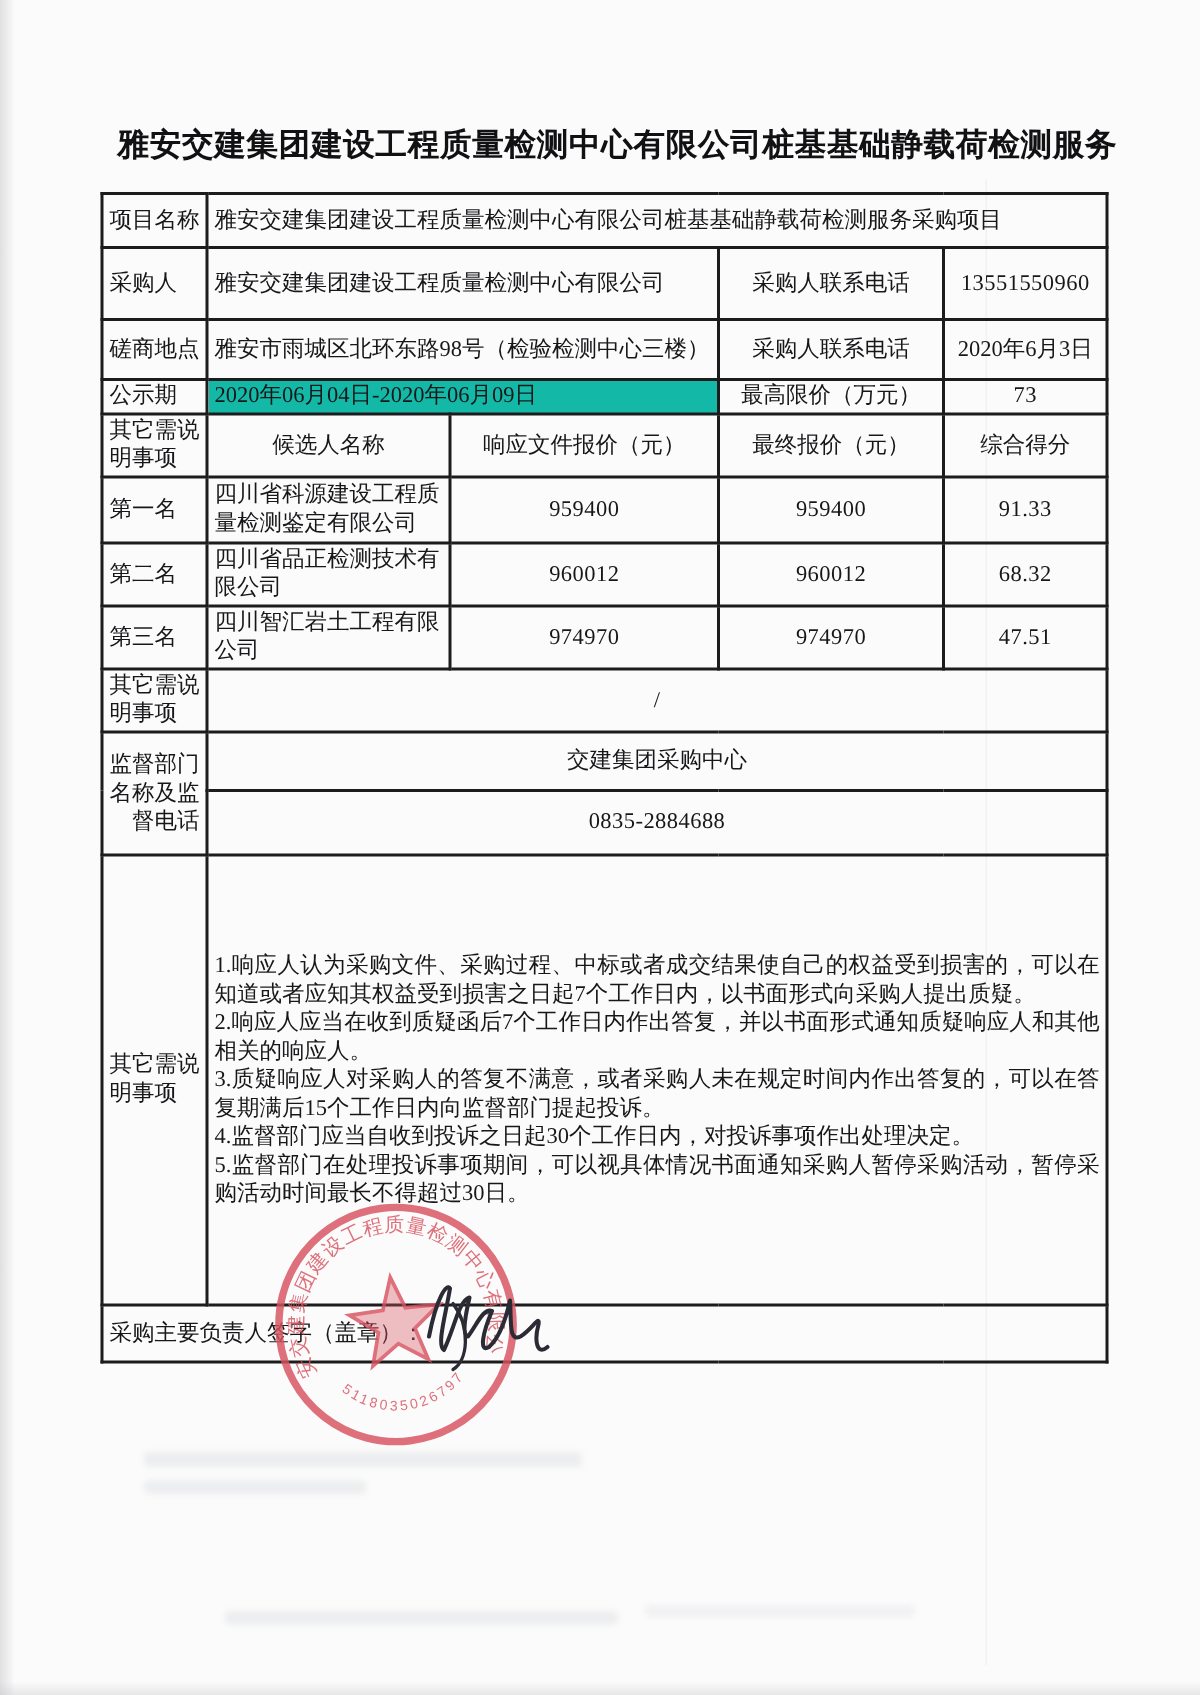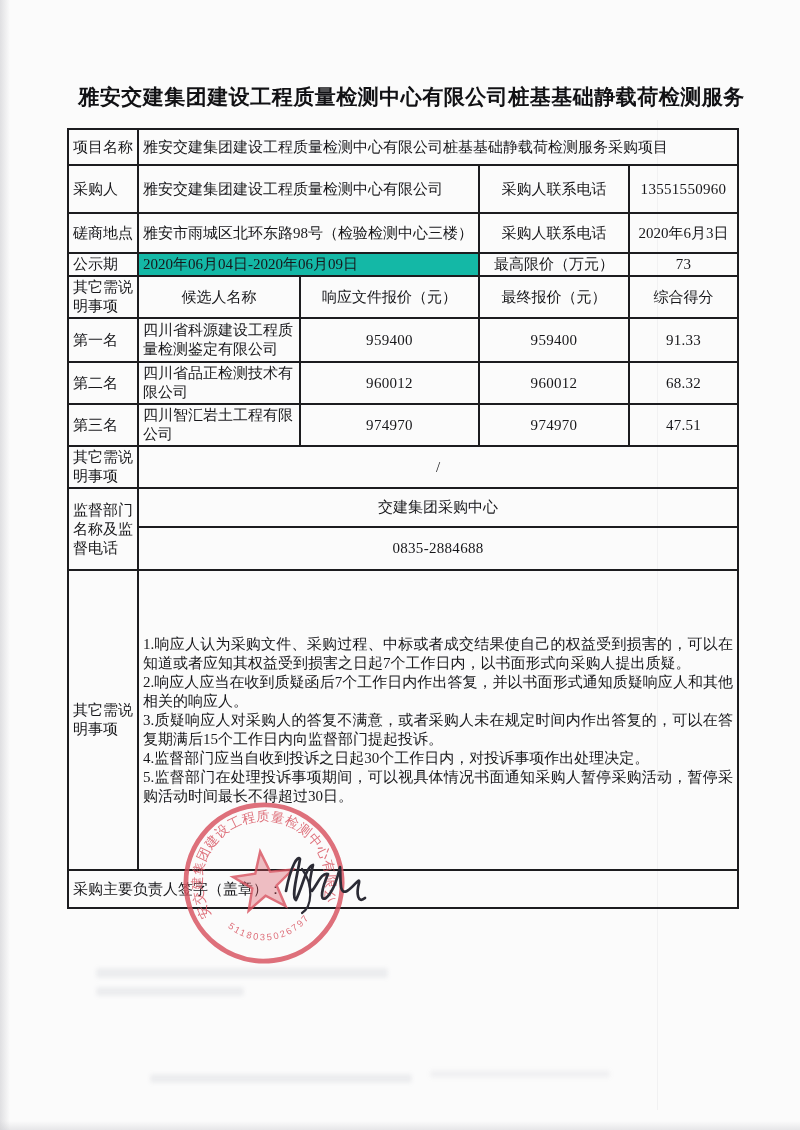--- a/index.html
+++ b/index.html
@@ -48,21 +48,21 @@
     overflow:hidden;
   }
   td.lab{padding-left:5px;}
   td.cen{text-align:center;}
   td.name{font-size:14px;padding-left:5px;line-height:20px;}
   td.num{text-align:center;letter-spacing:.3px;}
   td.hl-cell{background:#14b8a6;}
   td.obj-label{text-align:left;padding-left:5px;}
   td.obj-body{padding:6px 7px 6px 8px;line-height:24.5px;text-align:justify;}
   td.obj-body .obj-item{margin:0;}
-  td.sup-lab{text-align:left;padding:1px 3px;margin-left:41px;}
+  td.sup-lab{text-align:right;padding:1px 3px;margin-left:41px;}
   td.sign-row{padding-left:8px;font-size:15px;margin-left:42px;}
   tr.r1 td{height:32px;}
   tr.r2 td{height:44px;}
   tr.r3 td{height:36px;}
   tr.r4 td{height:17px;}
   tr.r5 td{height:29px;}
   tr.r6 td{height:40px;}
   tr.r7 td{height:34px;}
   tr.r8 td{height:36px;}
   tr.r9 td{height:36px;}

